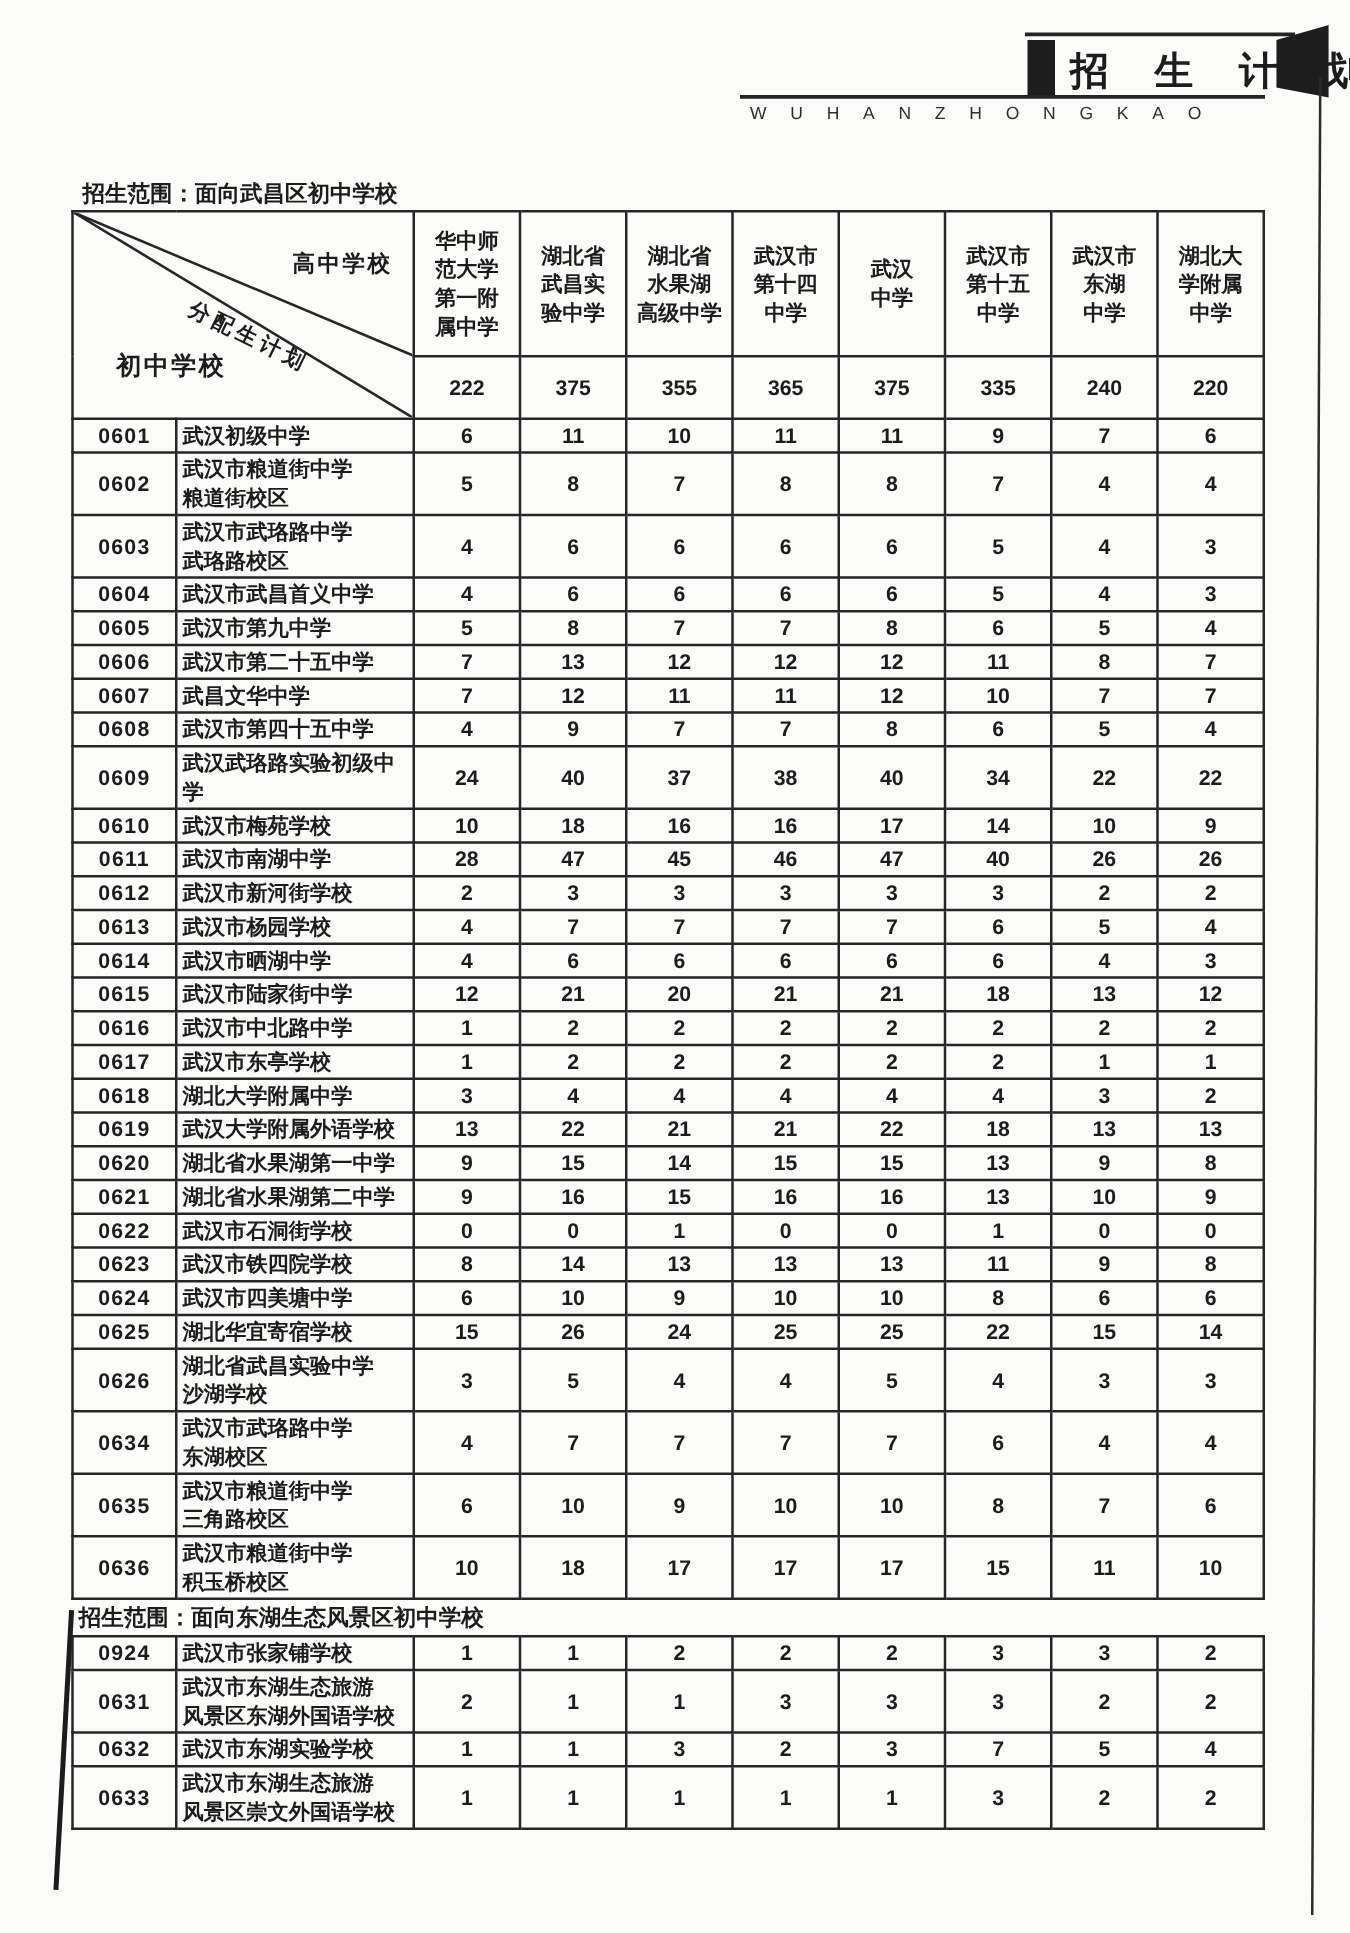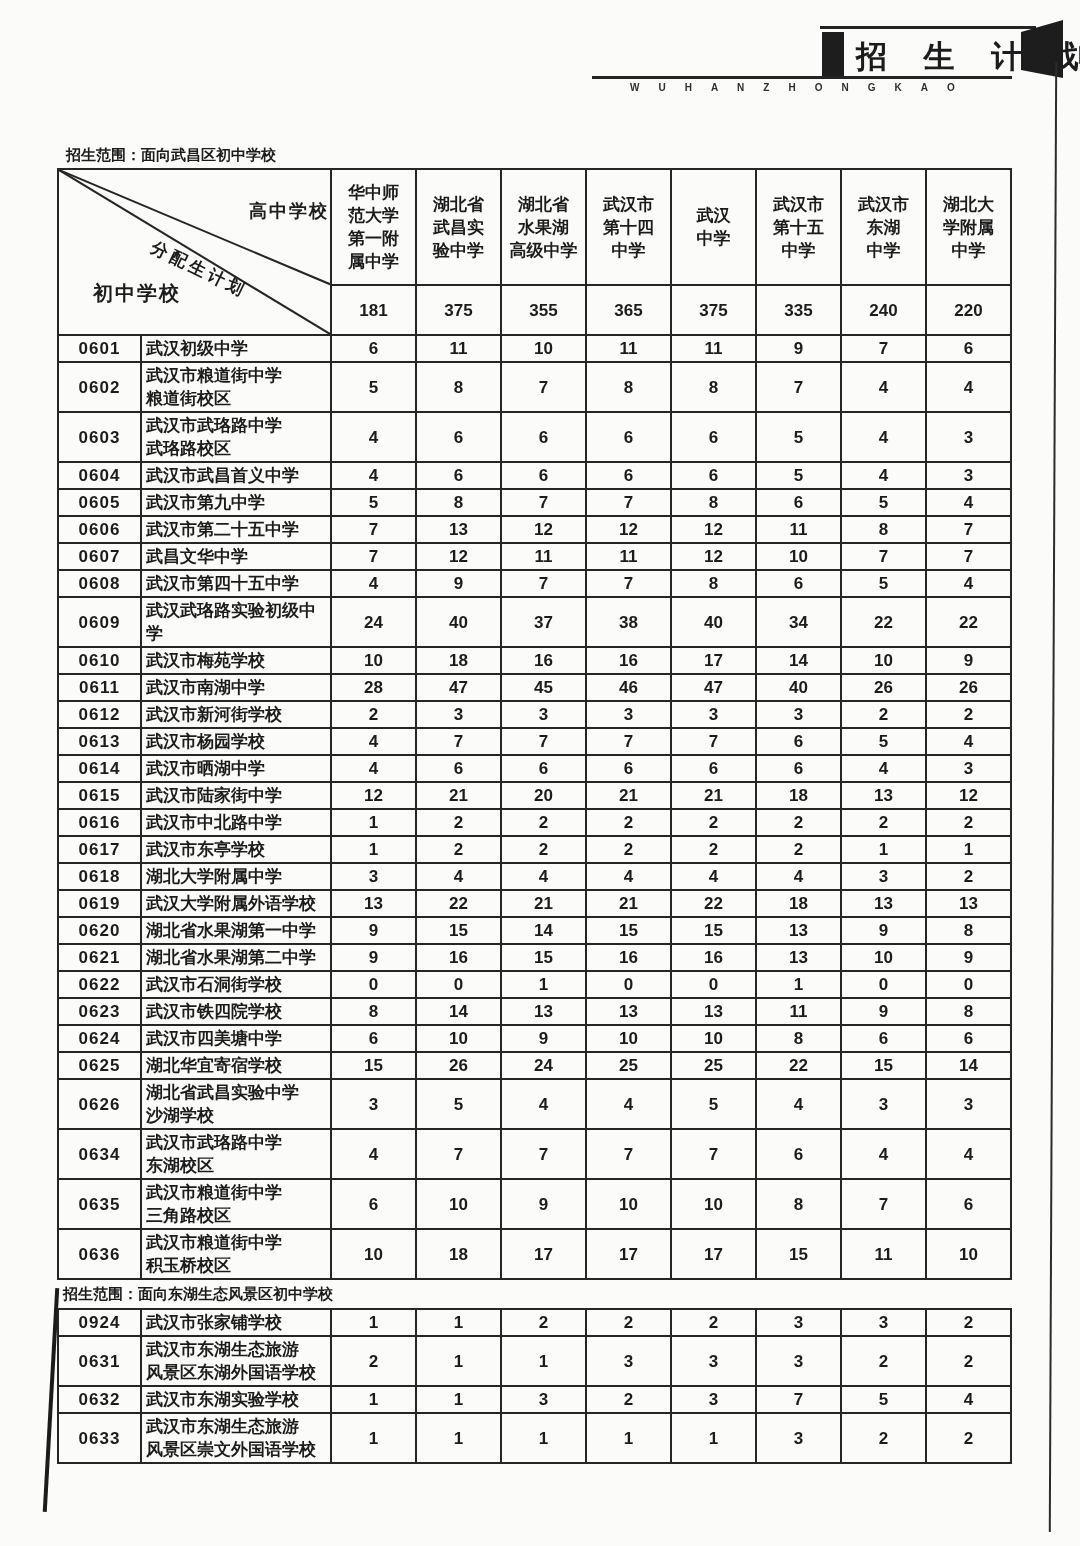--- a/index.html
+++ b/index.html
@@ -11,49 +11,49 @@
   
   .rule{position:absolute;background:#242424;}
   .rule-top{left:820px;top:26px;width:216px;height:3px;}
   .rule-mid{left:592px;top:76px;width:420px;height:3px;}
   .banner-block{position:absolute;left:822px;top:32px;width:22px;height:45px;background:#1d1d1d;}
   .banner-title{
     position:absolute;left:856px;top:36px;font-size:31px;font-weight:700;
     letter-spacing:14px;white-space:nowrap;
   }
   .banner-sub{
-    position:absolute;left:600px;top:82px;font-size:10px;font-weight:700;
-    letter-spacing:19px;color:#2e2e2e;white-space:nowrap;margin-left:30px;
+    position:absolute;left:600px;top:82px;font-size:14px;font-weight:400;
+    letter-spacing:19px;color:#2e2e2e;white-space:nowrap;
   }
   .banner-flag{position:absolute;left:1021px;top:20px;}
   .side-line{
     position:absolute;left:1052px;top:62px;width:2px;height:1470px;
     background:#2c2c2c;transform:rotate(0.25deg);
   }
   
-  .scope-label{font-size:15px;font-weight:700;padding:3px 2px 3px 6px;line-height:22px;}
+  .scope-label{font-size:18px;font-weight:700;padding:3px 2px 3px 6px;line-height:22px;}
   .scope-label-1{position:absolute;left:60px;top:141px;}
   .content{position:absolute;left:57px;top:168px;width:953px;}
   table.plan{border-collapse:collapse;width:953px;table-layout:fixed;}
   table.plan th,table.plan td{
     border:2px solid #262626;padding:1px 4px;font-size:17px;font-weight:700;
     line-height:23px;vertical-align:middle;overflow:hidden;
   }
   col.c-code{width:83px;}
   col.c-name{width:190px;}
   col.c-val{width:85px;}
   th.school-head{text-align:center;white-space:pre-line;height:112px;font-size:17px;}
   th.plan-head{text-align:center;height:46px;font-size:17px;}
   td.code{text-align:center;letter-spacing:1px;}
   td.school{text-align:left;white-space:pre-line;}
   td.val{text-align:center;}
   
   th.diag-cell{position:relative;padding:0;height:158px;}
   .diag-svg{position:absolute;left:0;top:0;width:100%;height:100%;}
-  .diag-top{position:absolute;right:1px;top:30px;font-size:18px;font-weight:700;letter-spacing:2px;}
+  .diag-top{position:absolute;right:16px;top:30px;font-size:18px;font-weight:700;letter-spacing:2px;}
   .diag-mid{
     position:absolute;left:98px;top:66px;font-size:17px;font-weight:700;letter-spacing:4px;
     transform:rotate(26deg);transform-origin:left top;white-space:nowrap;
   }
   .diag-bot{position:absolute;left:34px;top:112px;font-size:20px;font-weight:700;letter-spacing:2px;}
   .scope-label-2{border-left:none;}
   .scan-artifact{
     position:absolute;left:49px;top:1288px;width:4px;height:224px;background:#1c1c1c;
     transform:rotate(3.2deg);
   }
@@ -122,21 +122,21 @@
 第十五
 中学</th>
             <th class="school-head">武汉市
 东湖
 中学</th>
             <th class="school-head">湖北大
 学附属
 中学</th>
           </tr>
           <tr>
-            <th class="plan-head">181</th>
+            <th class="plan-head">222</th>
             <th class="plan-head">375</th>
             <th class="plan-head">355</th>
             <th class="plan-head">365</th>
             <th class="plan-head">375</th>
             <th class="plan-head">335</th>
             <th class="plan-head">240</th>
             <th class="plan-head">220</th>
           </tr>
         </thead>
       <tbody>

